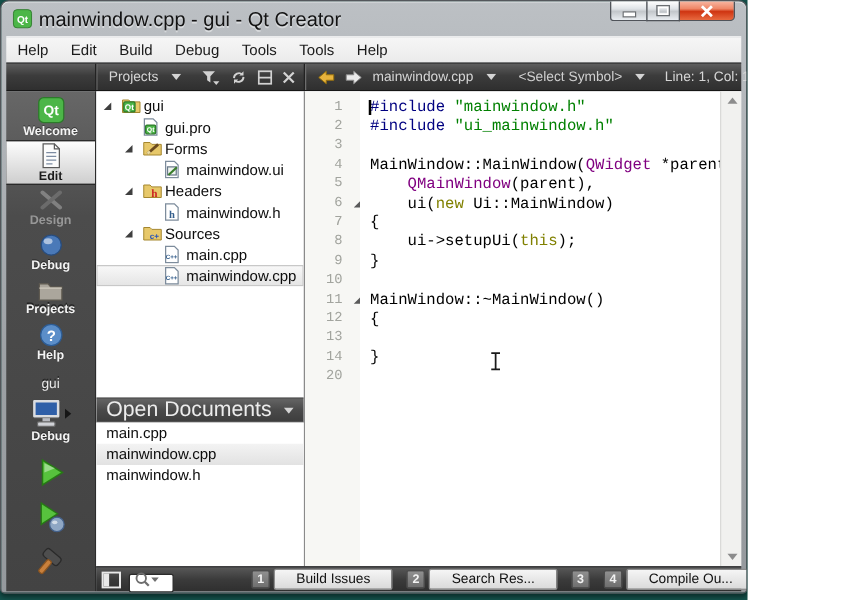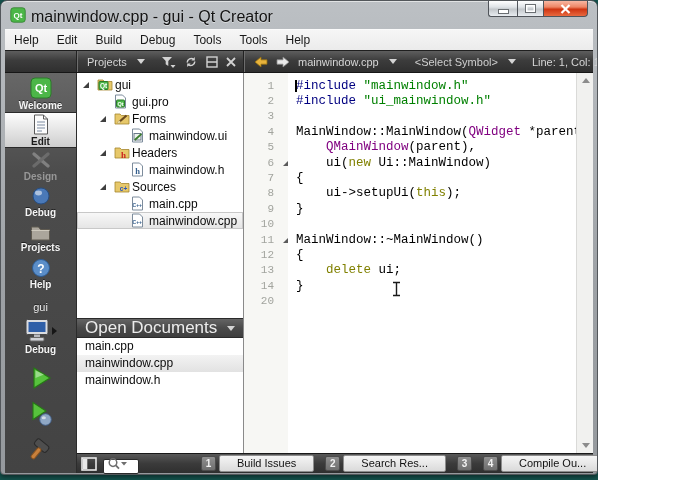--- a/index.html
+++ b/index.html
@@ -486,21 +486,20 @@
             <span class="ctext"><span class="seg-n">MainWindow::~MainWindow()</span></span>
           </div>
           <div class="cline">
             <span class="lnum">12</span>
             <span class="fold"></span>
             <span class="ctext"><span class="seg-n">{</span></span>
           </div>
           <div class="cline">
             <span class="lnum">13</span>
             <span class="fold"></span>
-            <span class="ctext"><span class="seg-n">    </span><span class="seg-k">delete</span><span class="seg-n"> ui;</span></span>
           </div>
           <div class="cline">
             <span class="lnum">14</span>
             <span class="fold"></span>
             <span class="ctext"><span class="seg-n">}</span></span>
           </div>
           <div class="cline">
             <span class="lnum">20</span>
             <span class="fold"></span>
             <span class="ctext"></span>

